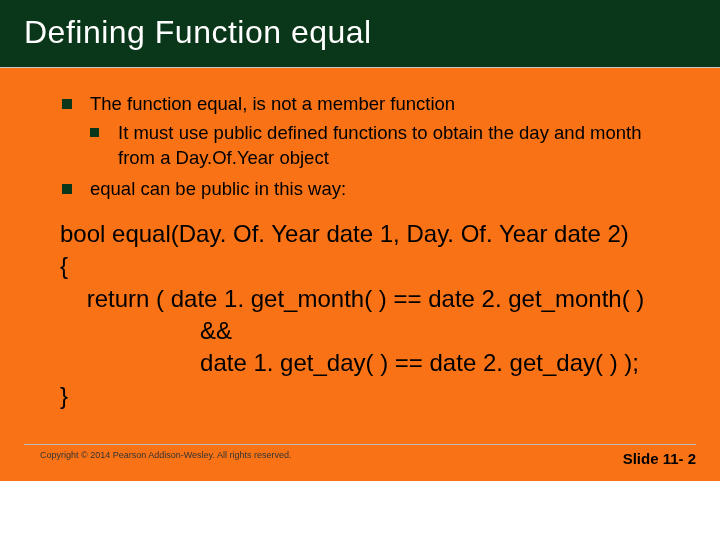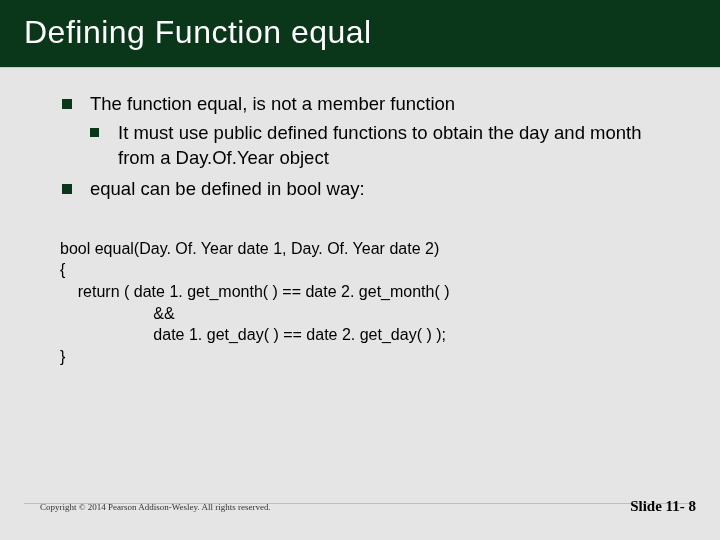--- a/index.html
+++ b/index.html
@@ -1,29 +1,29 @@
 <!DOCTYPE html>
 <html><head>
 <meta charset="utf-8">
 <style>
   * { margin: 0; padding: 0; box-sizing: border-box; }
   html, body { width: 720px; height: 540px; overflow: hidden; font-family: Arial, Helvetica, sans-serif; background: #fff; }
-  .slide { width: 720px; height: 540px; position: relative; background: #e5e5e5; }
+  .slide { width: 720px; height: 481px; position: relative; background: #f97316; }
   .title-band { background: #0a3619; color: #ffffff; padding: 14px 0 16px 24px; }
   .title-band h1 { font-size: 32px; font-weight: normal; letter-spacing: 0.5px; }
   .title-rule { border: 0; border-top: 1px solid #c9c9c9; margin: 0; }
   .content { padding: 22px 40px 0 60px; color: #000; font-size: 18.5px; line-height: 1.35; }
   .lvl1 { list-style: none; margin: 2px; padding: 0; }
   .lvl1 > li { position: relative; padding-left: 28px; margin-bottom: 6px; }
   .lvl1 > li::before { content: ""; position: absolute; left: 0; top: 7px; width: 10px; height: 10px; background: #0a3619; }
   .lvl2 { list-style: none; margin: 4px 0 0 0; padding: 0; }
   .lvl2 > li { position: relative; padding-left: 28px; margin-bottom: 4px; }
   .lvl2 > li::before { content: ""; position: absolute; left: 0; top: 7px; width: 9px; height: 9px; background: #0a3619; }
-  .codeblock { margin-top: 36px; font-size: 16px; line-height: 1.35; font-family: Arial, Helvetica, sans-serif; white-space: pre; }
-  .footer { position: absolute; left: 0; right: 0; bottom: 25px; padding: 0 24px 0 40px; display: flex; justify-content: space-between; align-items: center; font-family: Liberation Serif, serif; }
+  .codeblock { margin-top: 16px; font-size: 24px; line-height: 1.35; font-family: Arial, Helvetica, sans-serif; white-space: pre; }
+  .footer { position: absolute; left: 0; right: 0; bottom: 14px; padding: 0 24px 0 40px; display: flex; justify-content: space-between; align-items: flex-start; }
   .footer-rule { position: absolute; left: 24px; right: 24px; bottom: 36px; border: 0; border-top: 1px solid #bdbdbd; }
   .copyright { font-size: 9px; color: #333; }
   .slidenum { font-size: 15px; font-weight: bold; color: #000; }
 </style>
 </head>
 <body>
 
 <div class="slide">
 
   <div class="title-band">
@@ -35,31 +35,31 @@
     <ul class="lvl1">
       <li>
         <span>The function equal, is not a member function</span>
         <ul class="lvl2">
           <li>
             <span>It must use public defined functions to obtain the day and month from a Day.Of.Year object</span>
           </li>
         </ul>
       </li>
       <li>
-        <span>equal can be defined in bool way:</span>
+        <span>equal can be public in this way:</span>
       </li>
     </ul>
 
     <div class="codeblock"><span>bool equal(Day. Of. Year date 1, Day. Of. Year date 2)</span>
 <span>{</span>
 <span>    return ( date 1. get_month( ) == date 2. get_month( )</span>
 <span>                     &amp;&amp;</span>
 <span>                     date 1. get_day( ) == date 2. get_day( ) );</span>
 <span>}</span></div>
   </div>
 
   <hr class="footer-rule">
   <div class="footer">
     <div class="copyright">Copyright © 2014 Pearson Addison-Wesley.  All rights reserved.</div>
-    <div class="slidenum">Slide 11- 8</div>
+    <div class="slidenum">Slide 11- 2</div>
   </div>
 
 </div>
 
 </body></html>

